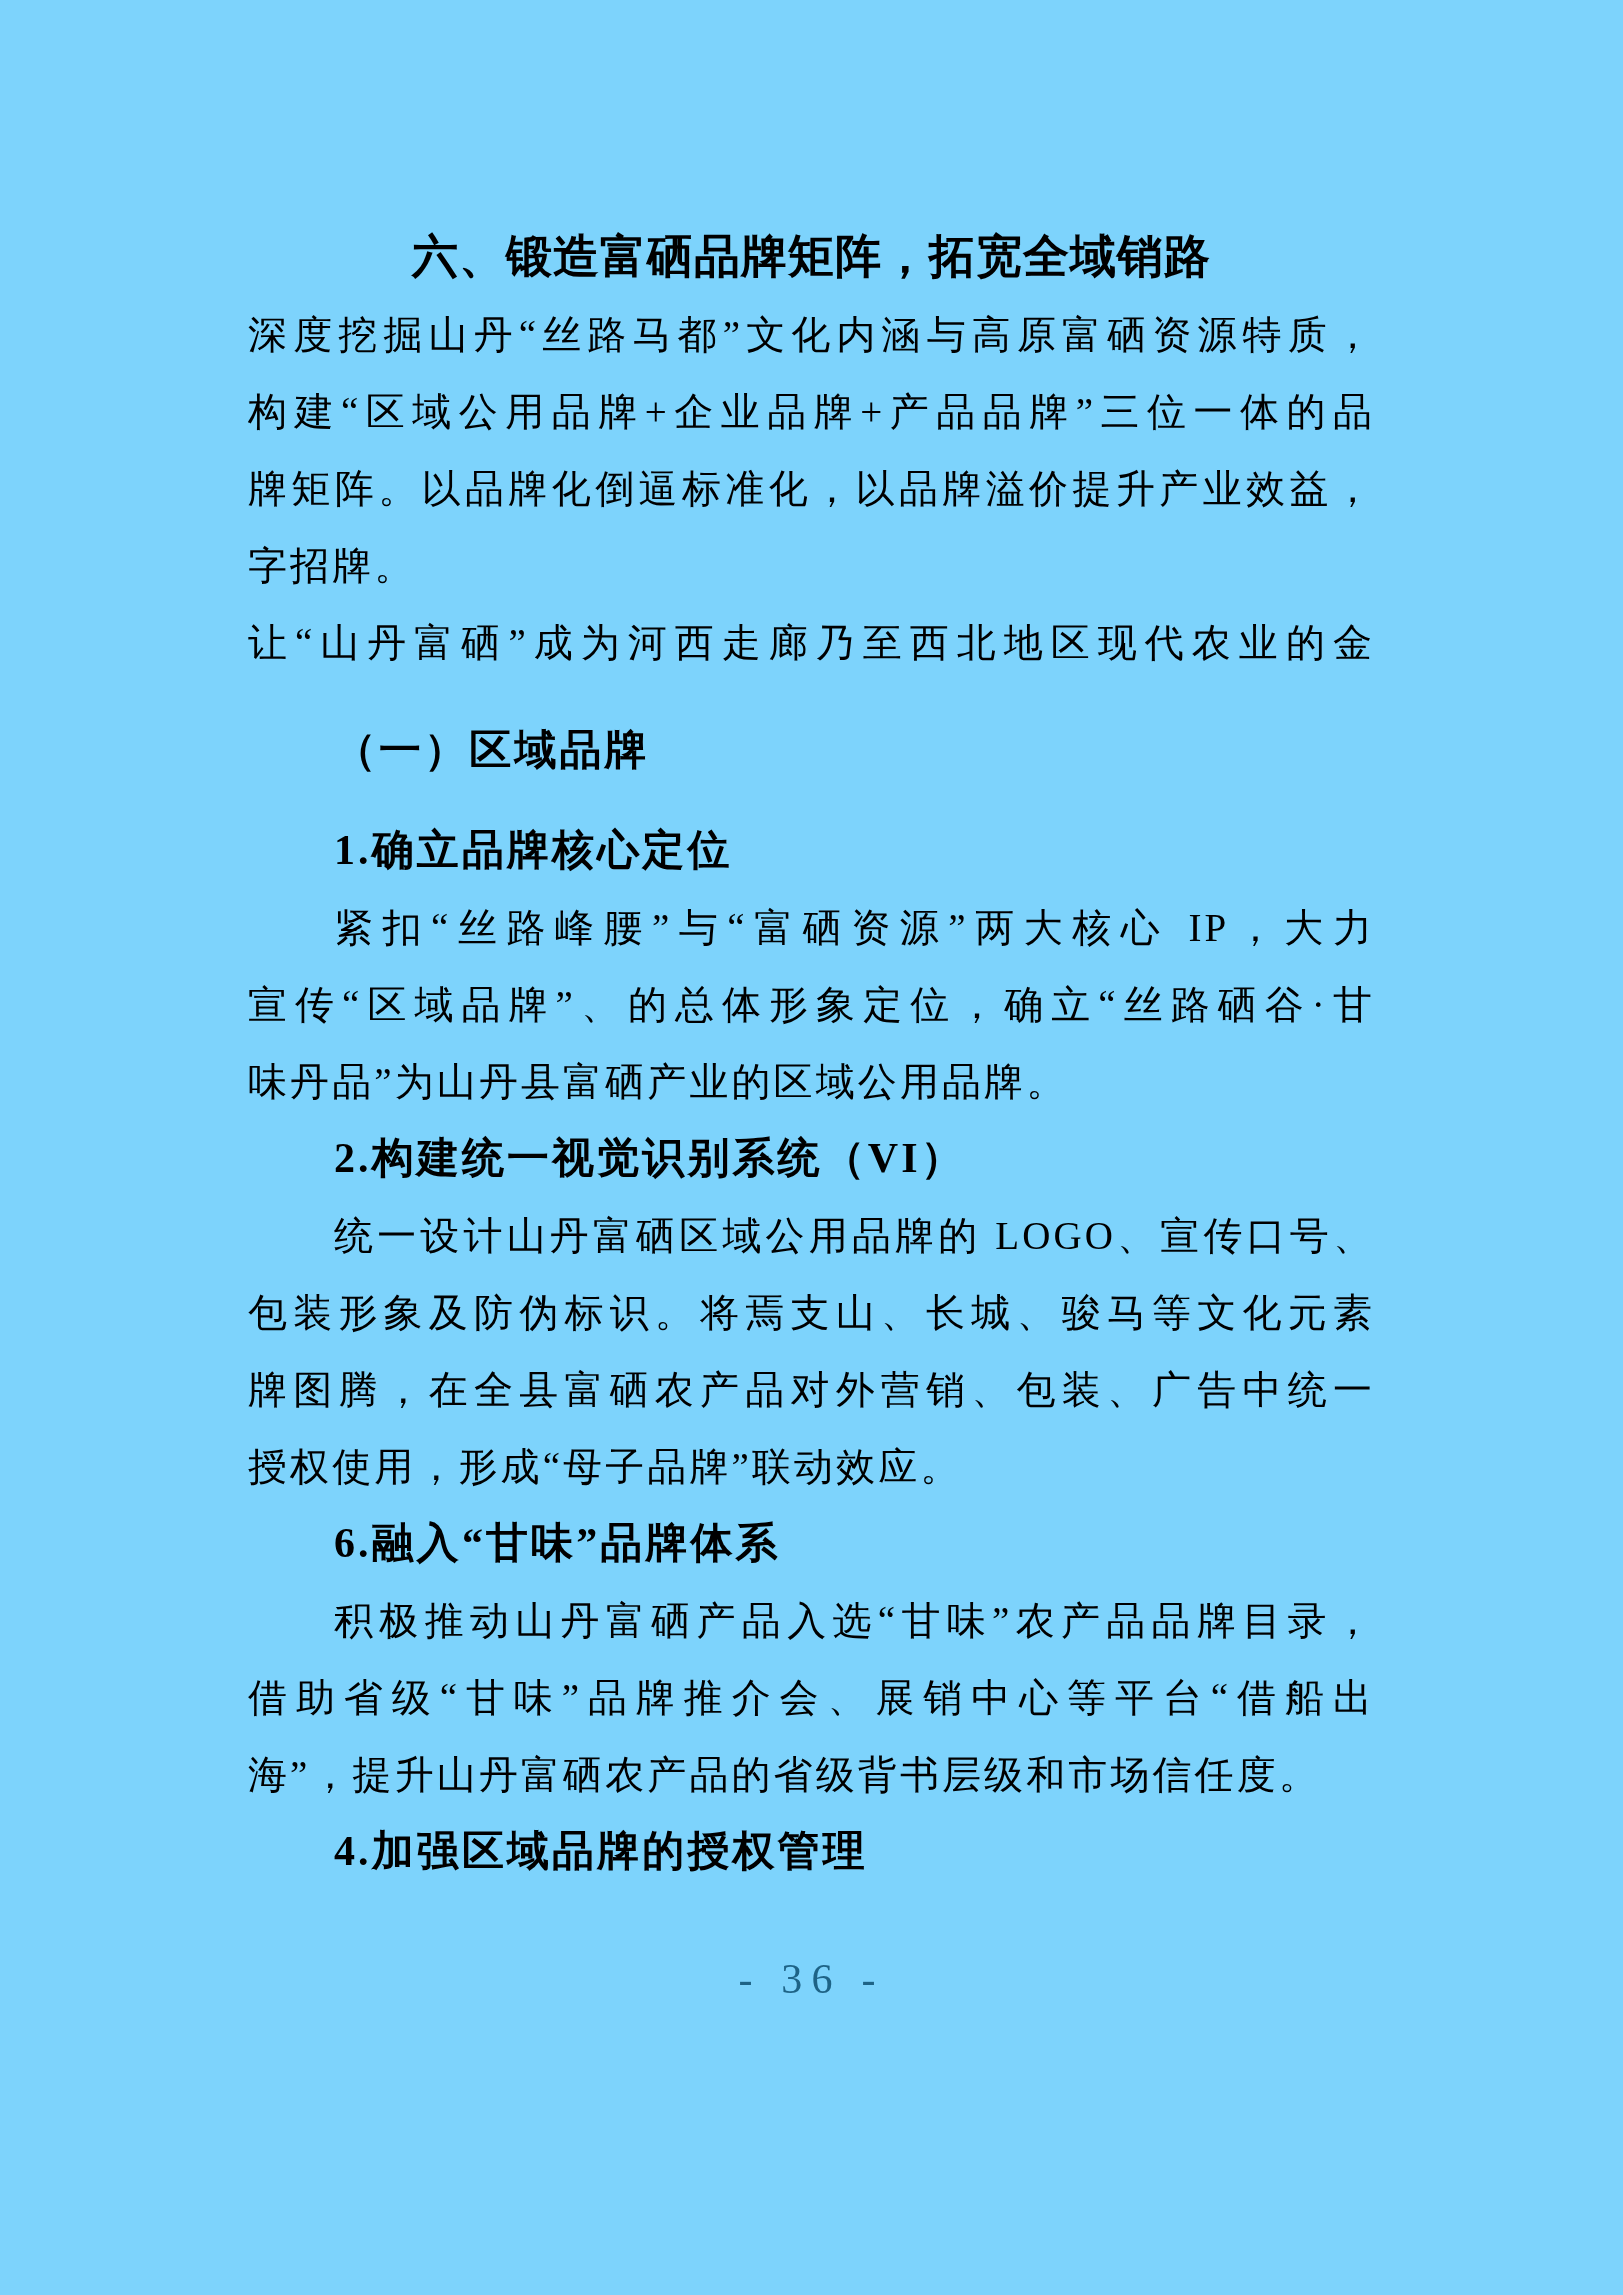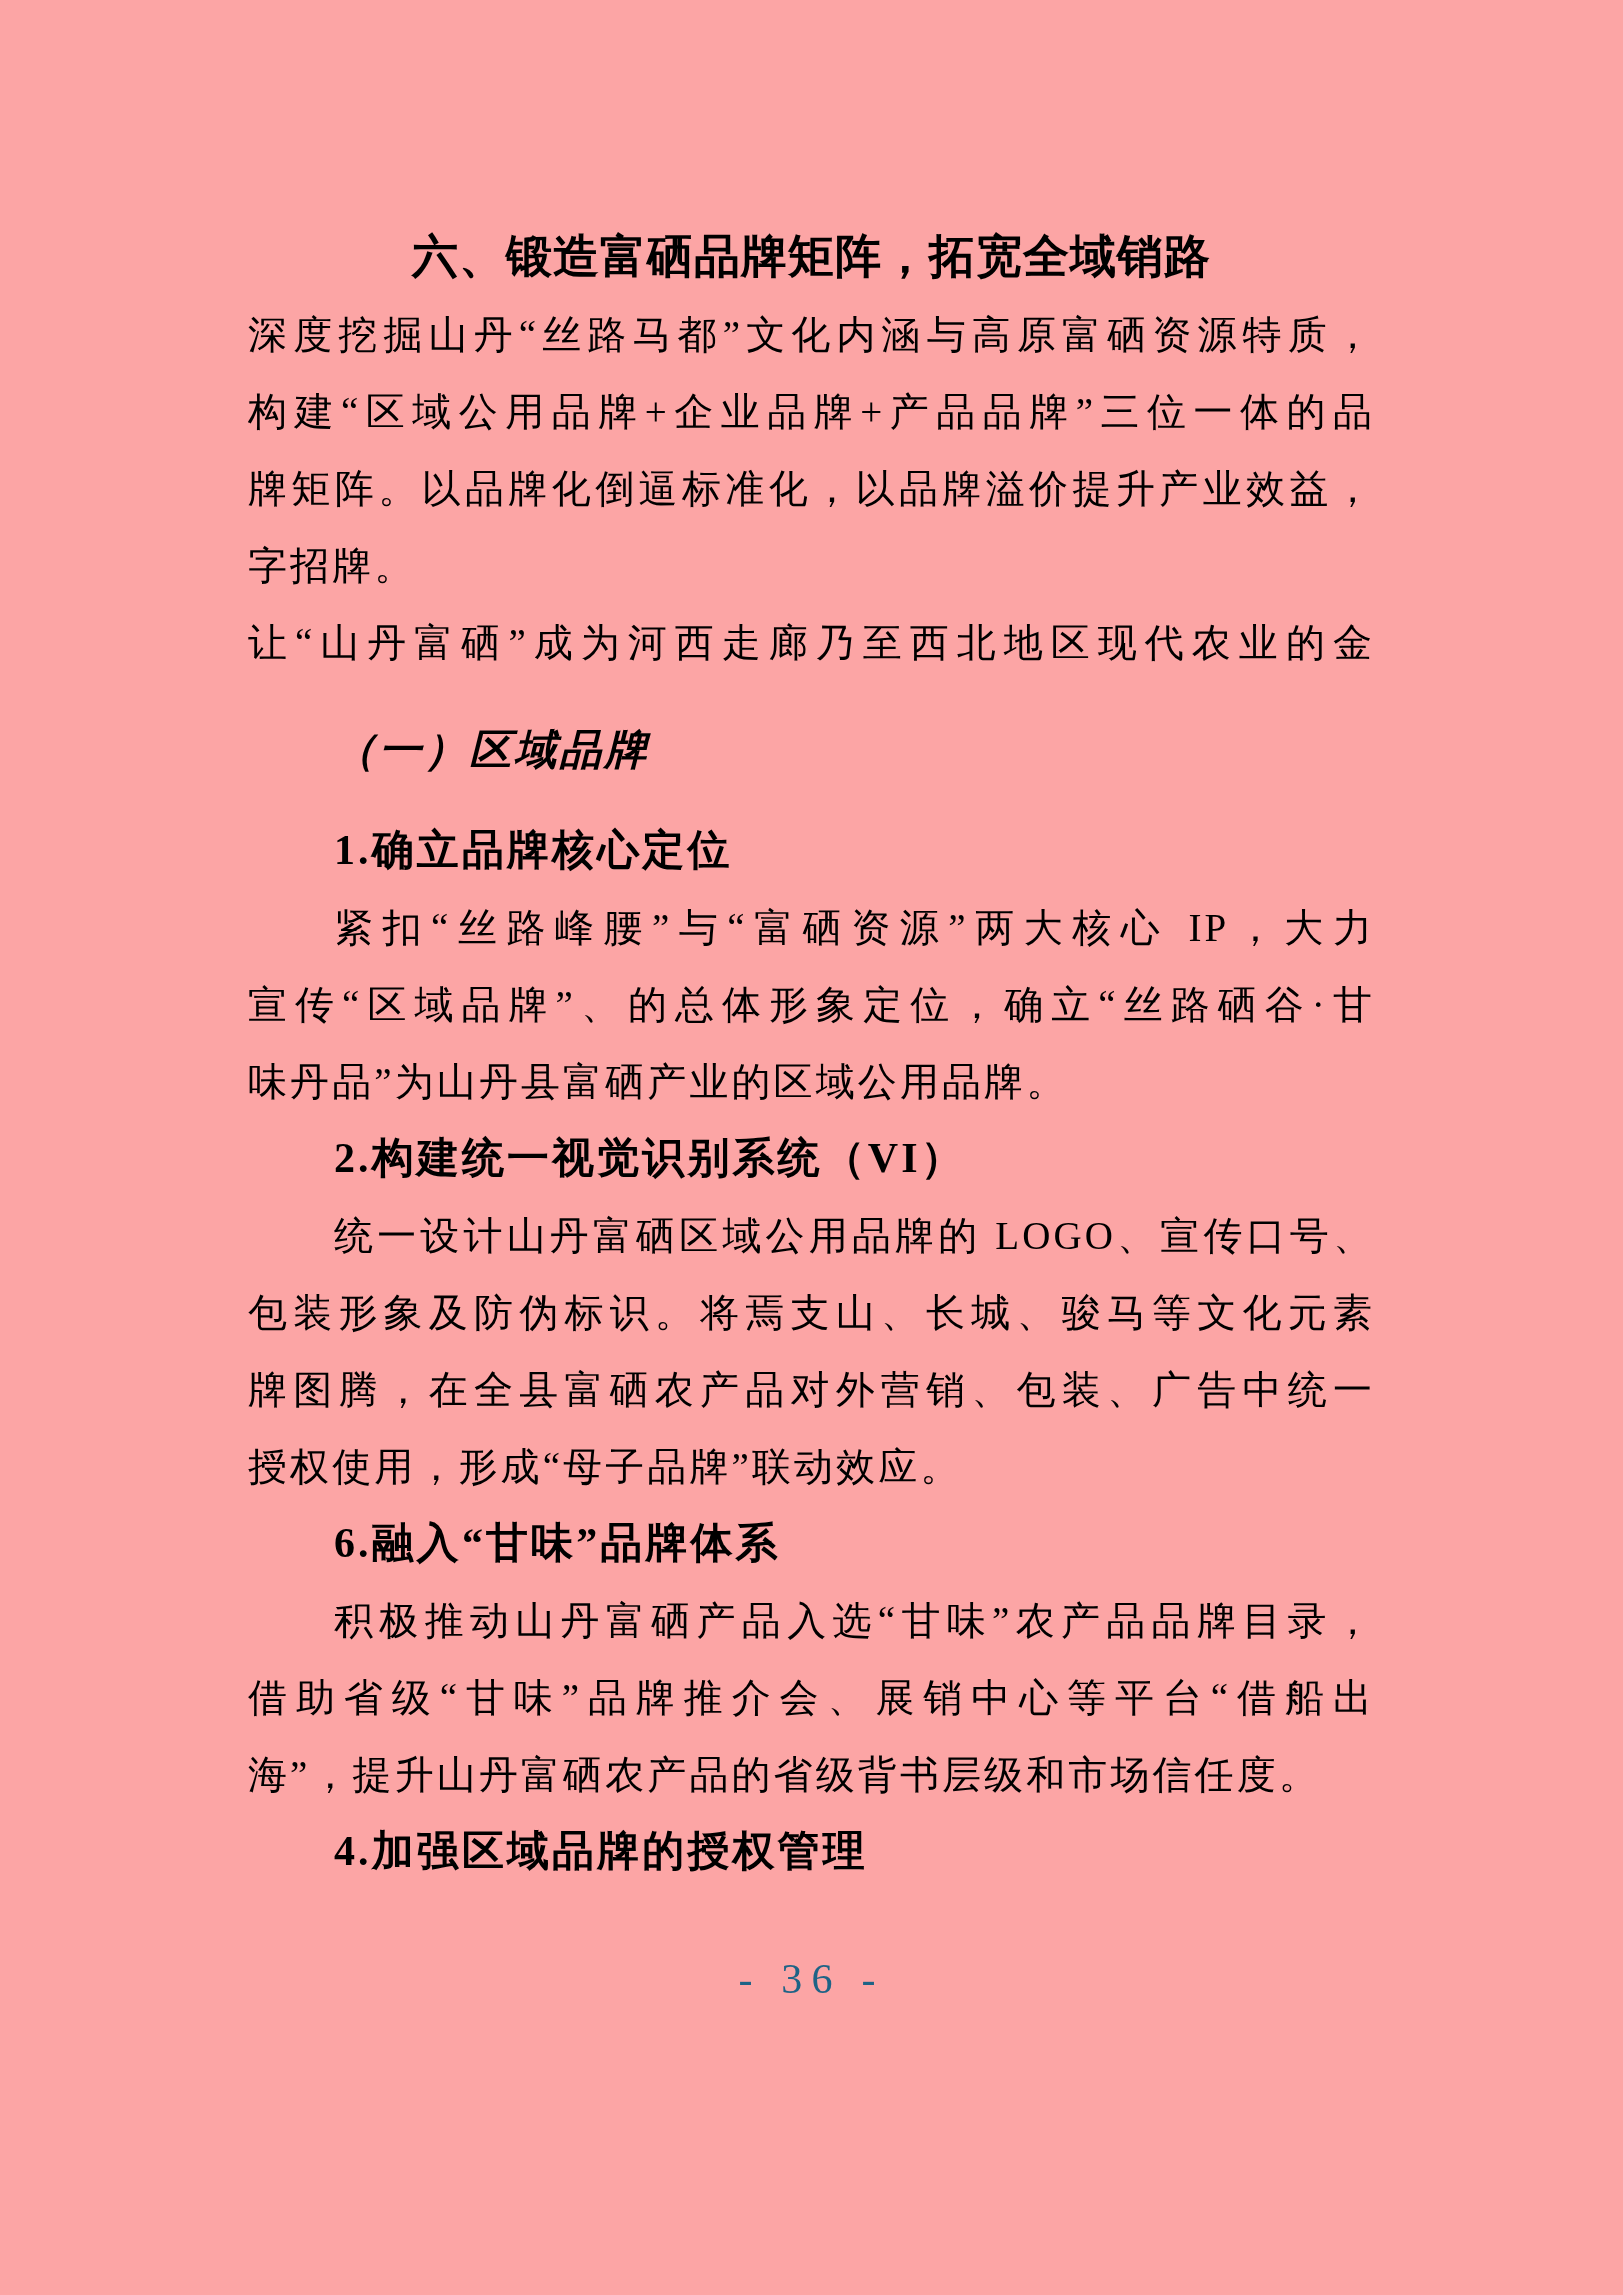--- a/index.html
+++ b/index.html
@@ -4,21 +4,21 @@
 <style>
   html, body {
     margin: 0;
     padding: 0;
     background: #ffffff;
   }
   .page {
     position: relative;
     width: 1623px;
     height: 2295px;
-    background: #fca5a5;
+    background: #7dd3fc;
     overflow: hidden;
     font-family: "Liberation Serif", "DejaVu Serif", serif;
     color: #000000;
   }
   .content {
     box-sizing: border-box;
     padding: 217px 248px 0 248px;
     width: 1623px;
   }
   .doc-title {
@@ -46,21 +46,21 @@
   .line.indent { text-indent: 86px; }
   .section-heading, .numbered-heading {
     font-size: 42px;
     font-weight: 700;
     line-height: 77px;
     height: 77px;
     padding-left: 86px;
     letter-spacing: 3.1px;
     white-space: nowrap;
   }
-  .para + .section-heading { margin-top: 31px; font-style: italic; }
+  .para + .section-heading { margin-top: 31px; }
   .section-heading + .numbered-heading { margin-top: 23px; }
   .footer {
     margin-top: 51px;
     text-align: center;
     font-size: 42px;
     line-height: 77px;
     letter-spacing: 9.2px;
     font-family: "Liberation Serif", "DejaVu Serif", serif;
   }
 </style>

